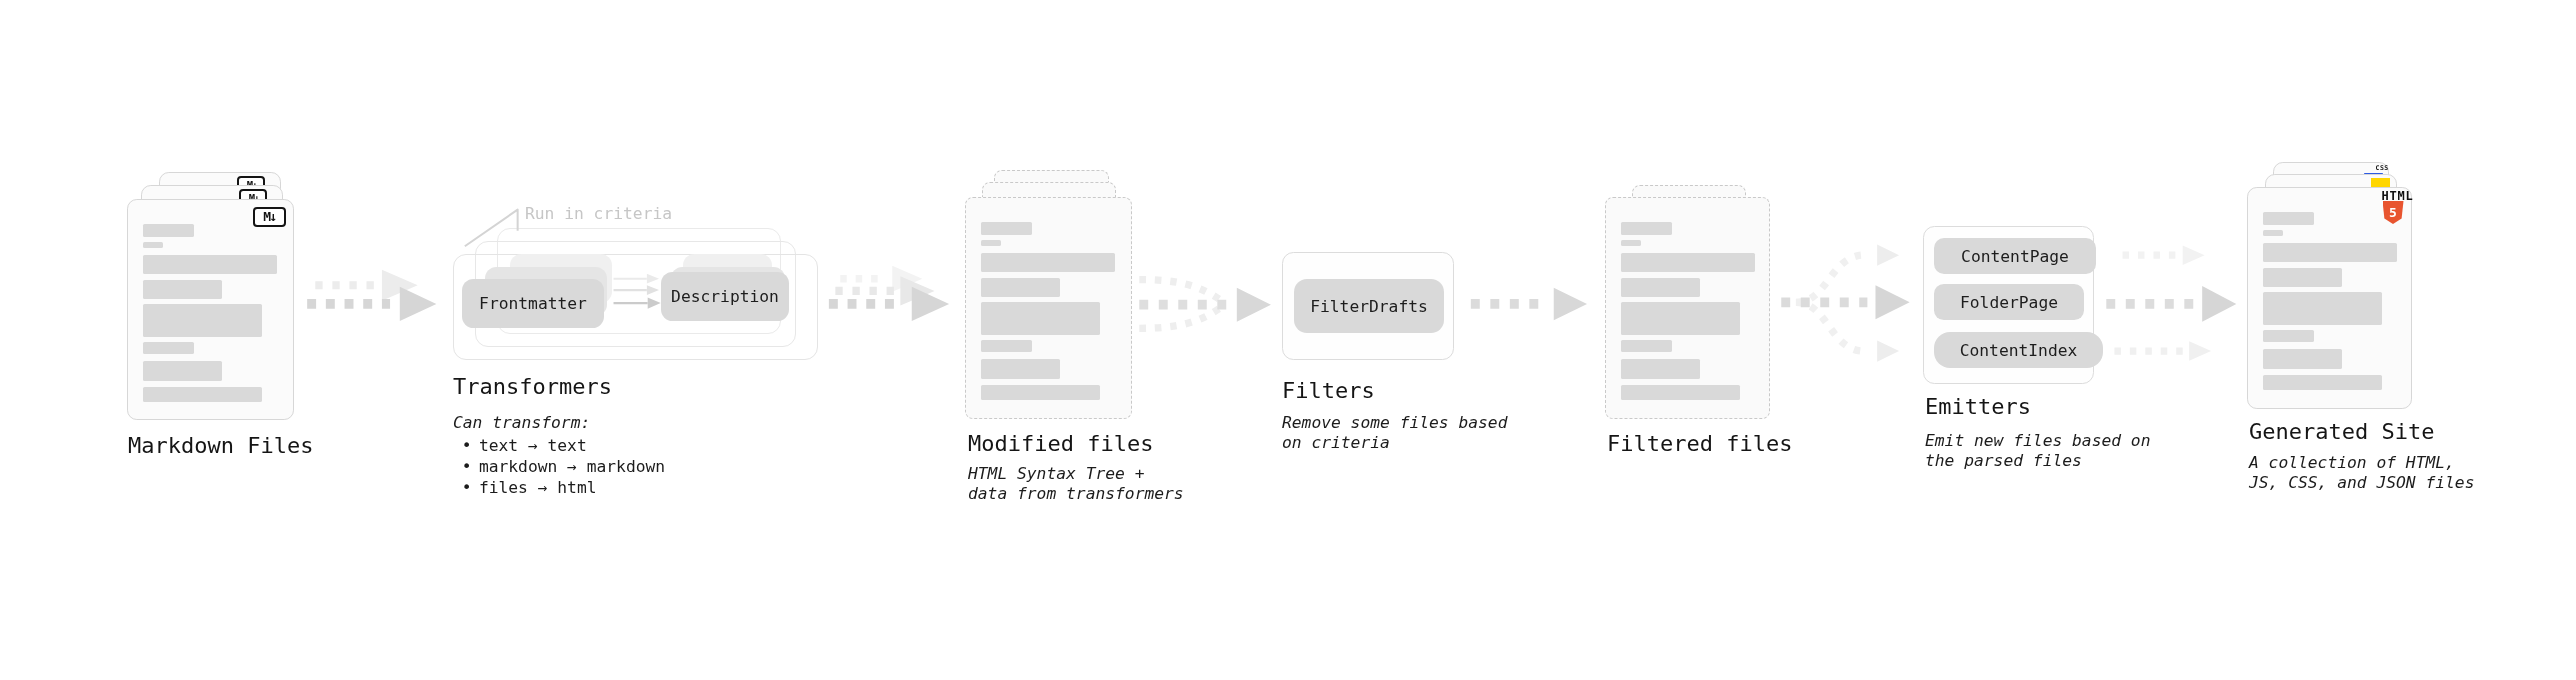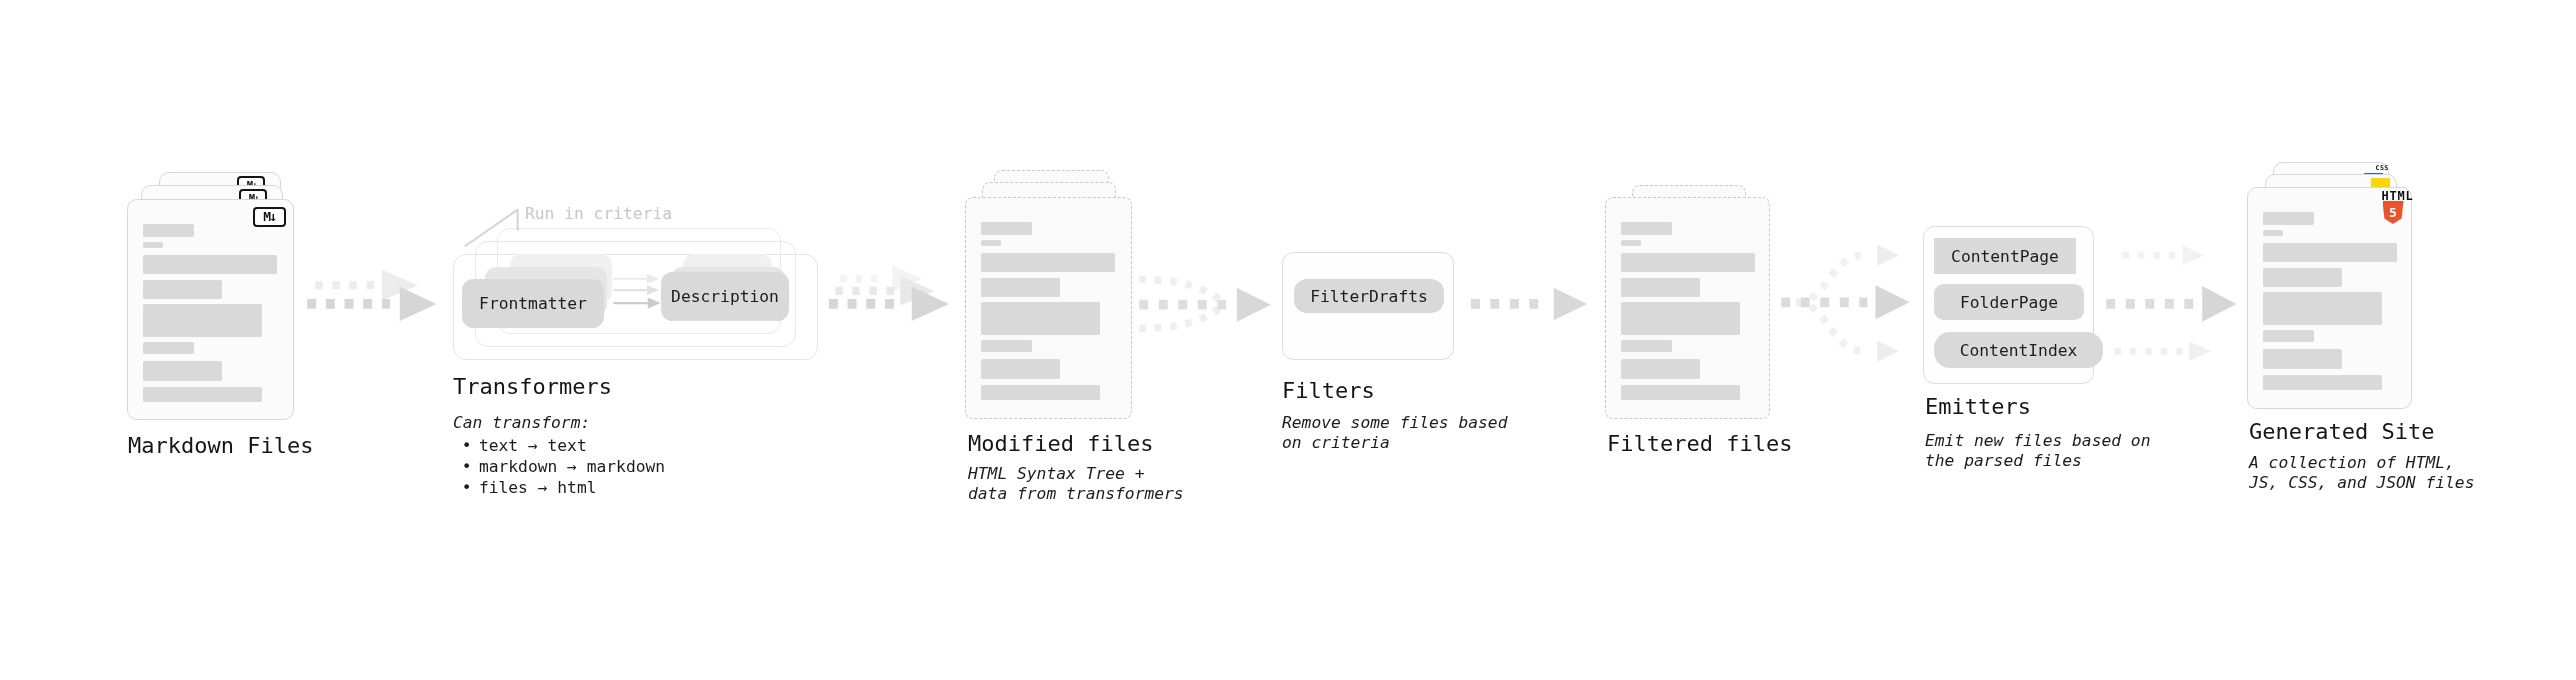--- a/index.html
+++ b/index.html
@@ -128,21 +128,21 @@
     </div>
     <div class="title" style="left:968px;top:432px">Modified files</div>
     <div class="subtitle" style="left:968px;top:464px">
       <div>HTML Syntax Tree +</div>
       <div>data from transformers</div>
     </div>
   </div>
 
   <div>
     <div class="panel-card" style="left:1282px;top:252px;width:172px;height:108px"></div>
-    <div class="pill" style="left:1294px;top:279px;width:150px;height:34px;border-radius:13px">FilterDrafts</div>
+    <div class="pill" style="left:1294px;top:279px;width:150px;height:54px;border-radius:13px">FilterDrafts</div>
     <div class="title" style="left:1282px;top:379px">Filters</div>
     <div class="subtitle" style="left:1282px;top:413px">
       <div>Remove some files based</div>
       <div>on criteria</div>
     </div>
   </div>
 
   <div>
     <div class="file-card dashed" style="left:1632px;top:185px;width:114px;height:32.5px"></div>
     <div class="file-card dashed" style="left:1605px;top:197px;width:165px;height:222px">
@@ -155,21 +155,21 @@
         <div class="bar b6"></div>
         <div class="bar b7"></div>
         <div class="bar b8"></div>
       </div>
     </div>
     <div class="title" style="left:1607px;top:432px">Filtered files</div>
   </div>
 
   <div>
     <div class="panel-card" style="left:1923px;top:226px;width:171px;height:158px"></div>
-    <div class="pill" style="left:1934px;top:238px;width:142px;height:36px;border-radius:1px">ContentPage</div>
+    <div class="pill" style="left:1934px;top:238px;width:162px;height:36px;border-radius:10px">ContentPage</div>
     <div class="pill" style="left:1934px;top:284px;width:150px;height:36px;border-radius:9.8px">FolderPage</div>
     <div class="pill" style="left:1934px;top:332px;width:169px;height:36px;border-radius:16px">ContentIndex</div>
     <div class="title" style="left:1925px;top:395px">Emitters</div>
     <div class="subtitle" style="left:1925px;top:431px">
       <div>Emit new files based on</div>
       <div>the parsed files</div>
     </div>
   </div>
 
   <div>

